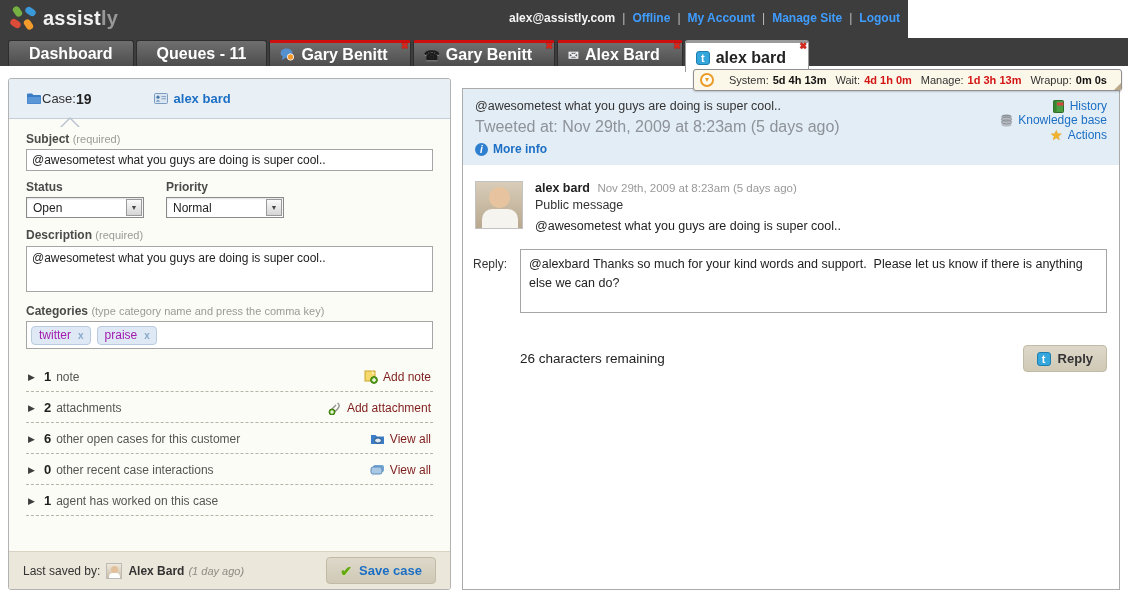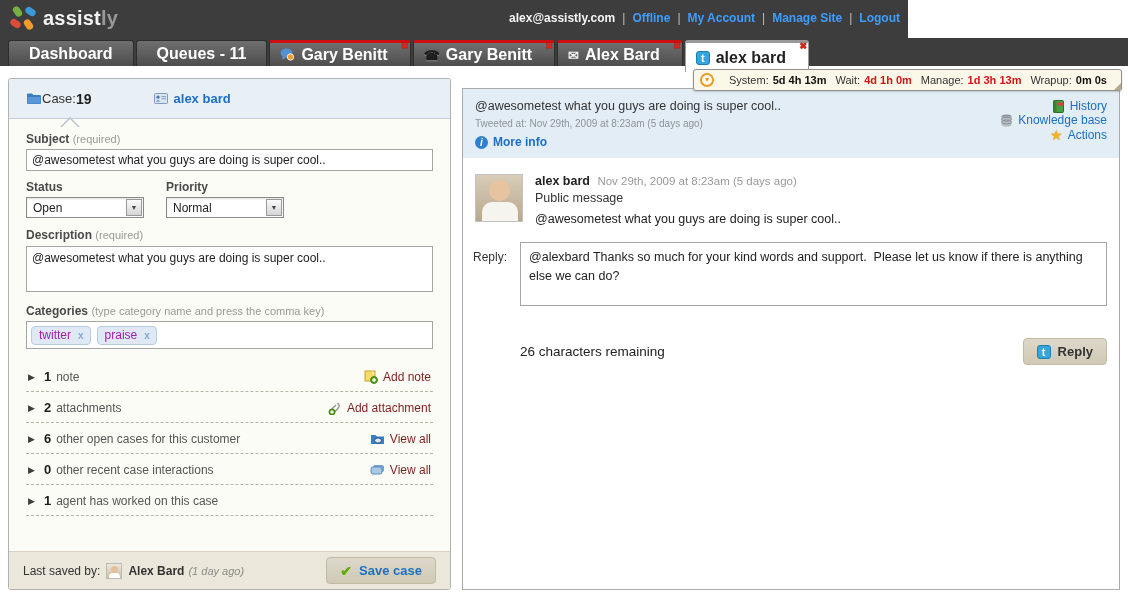--- a/index.html
+++ b/index.html
@@ -78,21 +78,21 @@
   .mini-avatar::after { content:""; position:absolute; left:2px; top:9px; width:11px; height:7px; border-radius:4px 4px 0 0; background:#fdfdfd; }
   .btn-tan { background:linear-gradient(#ddd8ca,#cfc9b5); border:1px solid #c1bba6; border-radius:4px; height:27px; display:flex; align-items:center; gap:7px; padding:0 13px; cursor:pointer; font-size:13px; font-weight:bold; }
   .save-btn { margin-left:auto; color:#1c6fc4; }
   .check-glyph::before { content:"\2714"; color:#64a811; font-size:14px; text-shadow:0 1px 0 #cde39d; }
 
   
   .int-panel { position:absolute; left:462px; top:88px; width:658px; height:502px; background:#fff; border:1px solid #ababab; z-index:2; }
   .int-header { background:#e3edf5; padding:10px 12px 9px; display:flex; }
   .int-header .lcol { flex:1; }
   .tweet-line { font-size:12.5px; color:#333; }
-  .tweeted-at { font-size:10px; color:#8e9299; margin-top:5px; }
+  .tweeted-at { font-size:16px; color:#8e9299; margin-top:5px; }
   .more-info { display:flex; align-items:center; gap:5px; margin-top:6px; color:#1c6fc4; font-size:12px; font-weight:bold; text-decoration:none; cursor:pointer; }
   .info-icon { width:13px; height:13px; border-radius:50%; background:#2f7fd0; color:#fff; font-size:10px; font-weight:bold; font-style:italic; text-align:center; line-height:13px; flex:none; }
   .info-icon::before { content:"i"; }
   .rcol { display:flex; flex-direction:column; align-items:flex-end; }
   .hlink { display:flex; align-items:center; gap:5px; color:#1c6fc4; font-size:12px; text-decoration:none; cursor:pointer; }
   .star-icon::before { content:"\2605"; color:#f2b22b; font-size:14px; text-shadow:0 0 1px #c78d14; }
 
   .int-message { display:flex; gap:12px; padding:16px 12px 6px; }
   .avatar { width:48px; height:48px; border:1px solid #c2c2c2; background:linear-gradient(#d9cdb9,#b8a88e); position:relative; overflow:hidden; flex:none; }
   .avatar::before { content:""; position:absolute; left:13px; top:5px; width:21px; height:21px; border-radius:50%; background:#e7c49f; }

